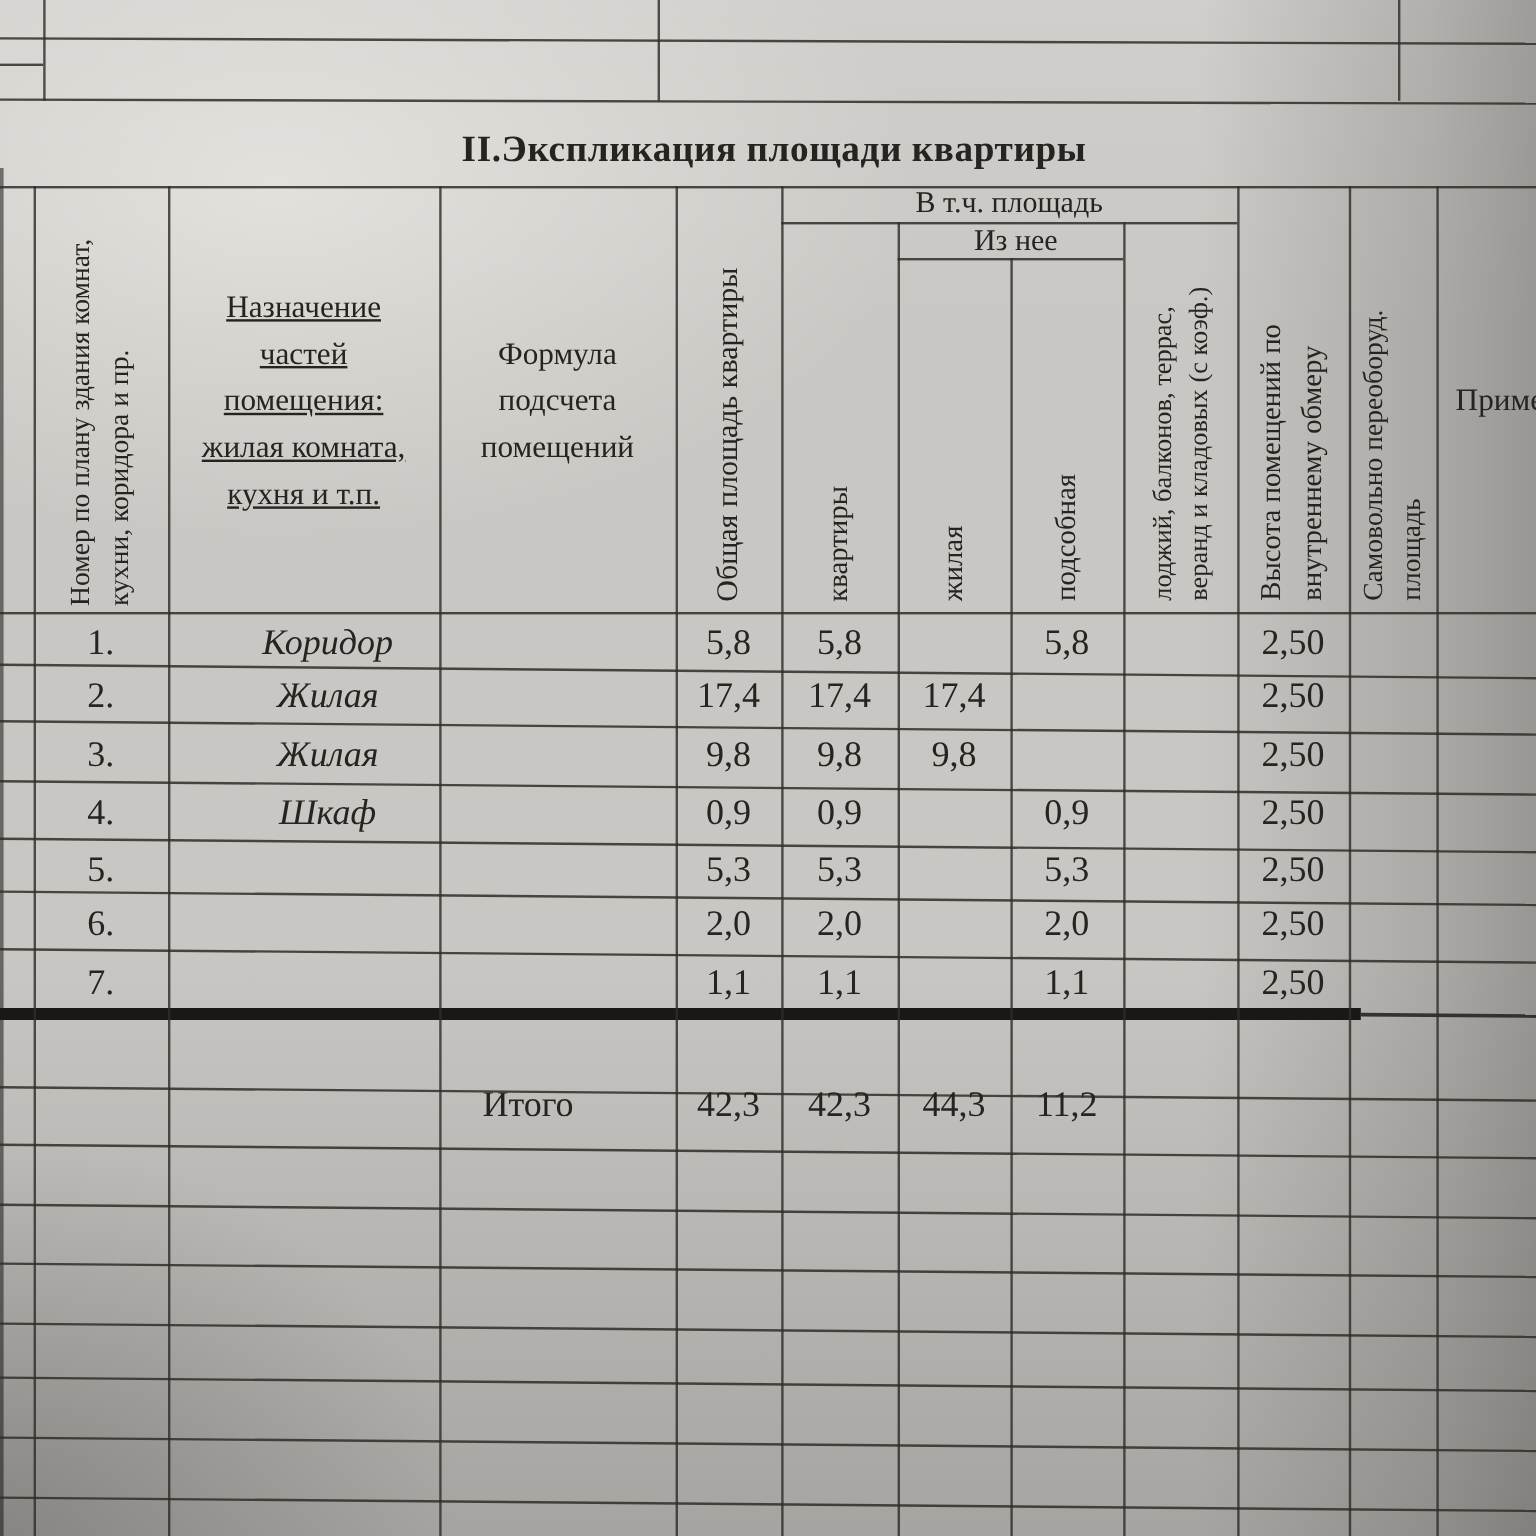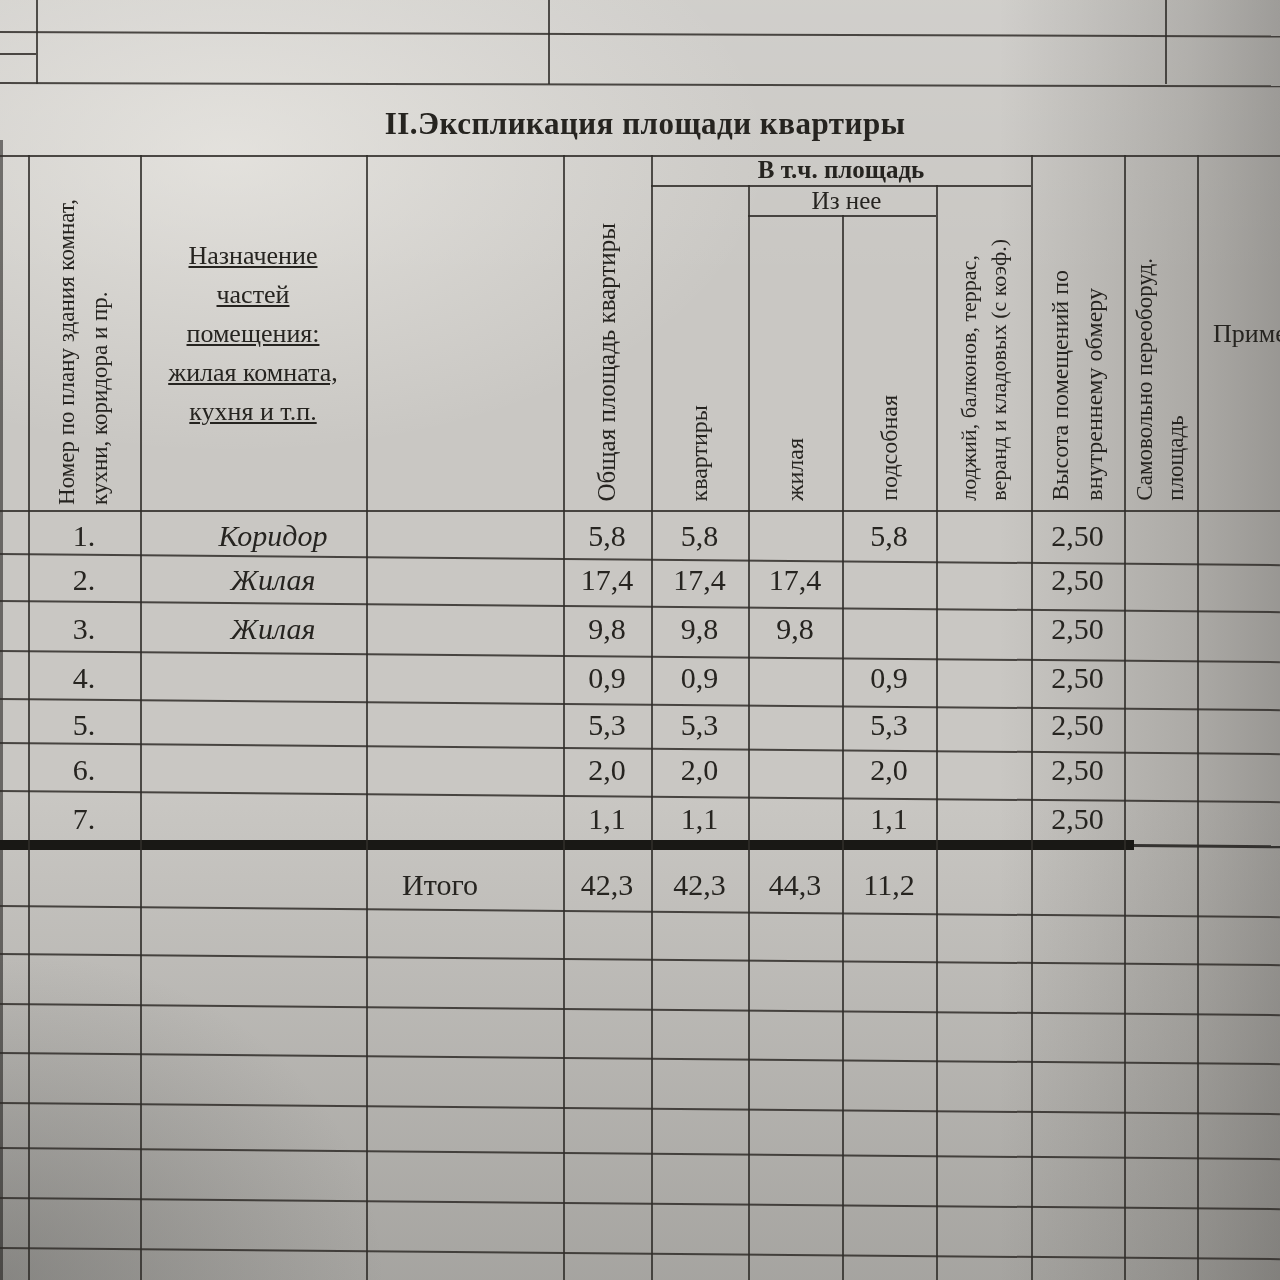--- a/index.html
+++ b/index.html
@@ -105,24 +105,27 @@
 
   <div class="vcell" style="left:28px;top:157px;width:112px;height:353px;padding-bottom:5px;">
     <span class="vt">Номер по плану здания комнат,
 кухни, коридора и пр.</span>
   </div>
   <div class="hcell" style="left:140px;top:157px;width:226px;height:353px;text-decoration:underline;">Назначение
 частей
 помещения:
 жилая комната,
 кухня и т.п.</div>
+  <div class="hcell" style="left:366px;top:157px;width:197px;height:353px;">Формула
+подсчета
+помещений</div>
   <div class="vcell" style="left:563px;top:157px;width:88px;height:353px;">
     <span class="vt" style="font-size:25px;">Общая площадь квартиры</span>
   </div>
-  <div class="hcell" style="left:651px;top:155px;width:380px;height:30px;font-size:25px;line-height:1.1;font-weight:bold;">В т.ч. площадь</div>
+  <div class="hcell" style="left:651px;top:155px;width:380px;height:30px;font-size:25px;line-height:1.1;">В т.ч. площадь</div>
   <div class="hcell" style="left:748px;top:186px;width:197px;height:29px;font-size:25px;line-height:1.1;">Из нее</div>
   <div class="vcell" style="left:651px;top:187px;width:97px;height:323px;">
     <span class="vt" style="font-size:24px;">квартиры</span>
   </div>
   <div class="vcell" style="left:748px;top:217px;width:94px;height:293px;">
     <span class="vt" style="font-size:24px;">жилая</span>
   </div>
   <div class="vcell" style="left:842px;top:217px;width:94px;height:293px;">
     <span class="vt" style="font-size:24px;">подсобная</span>
   </div>
@@ -162,20 +165,21 @@
     <div class="cell c-num">3.</div>
     <div class="cell c-name italic">Жилая</div>
     <div class="cell c-total">9,8</div>
     <div class="cell c-apt">9,8</div>
     <div class="cell c-liv">9,8</div>
     <div class="cell c-aux"></div>
     <div class="cell c-ht">2,50</div>
   </div>
   <div class="row" style="top:652px;height:46px;">
     <div class="cell c-num">4.</div>
+    <div class="cell c-name italic">Шкаф</div>
     <div class="cell c-total">0,9</div>
     <div class="cell c-apt">0,9</div>
     <div class="cell c-liv"></div>
     <div class="cell c-aux">0,9</div>
     <div class="cell c-ht">2,50</div>
   </div>
   <div class="row" style="top:700px;height:44px;">
     <div class="cell c-num">5.</div>
     <div class="cell c-total">5,3</div>
     <div class="cell c-apt">5,3</div>
@@ -193,21 +197,21 @@
   </div>
   <div class="row" style="top:792px;height:48px;">
     <div class="cell c-num">7.</div>
     <div class="cell c-total">1,1</div>
     <div class="cell c-apt">1,1</div>
     <div class="cell c-liv"></div>
     <div class="cell c-aux">1,1</div>
     <div class="cell c-ht">2,50</div>
   </div>
 
-  <div class="row" style="top:856px;height:52px;">
+  <div class="row" style="top:892px;height:52px;">
     <div class="cell c-form totlabel">Итого</div>
     <div class="cell c-total">42,3</div>
     <div class="cell c-apt">42,3</div>
     <div class="cell c-liv">44,3</div>
     <div class="cell c-aux">11,2</div>
   </div>
 
 </div>
 
 </body></html>

